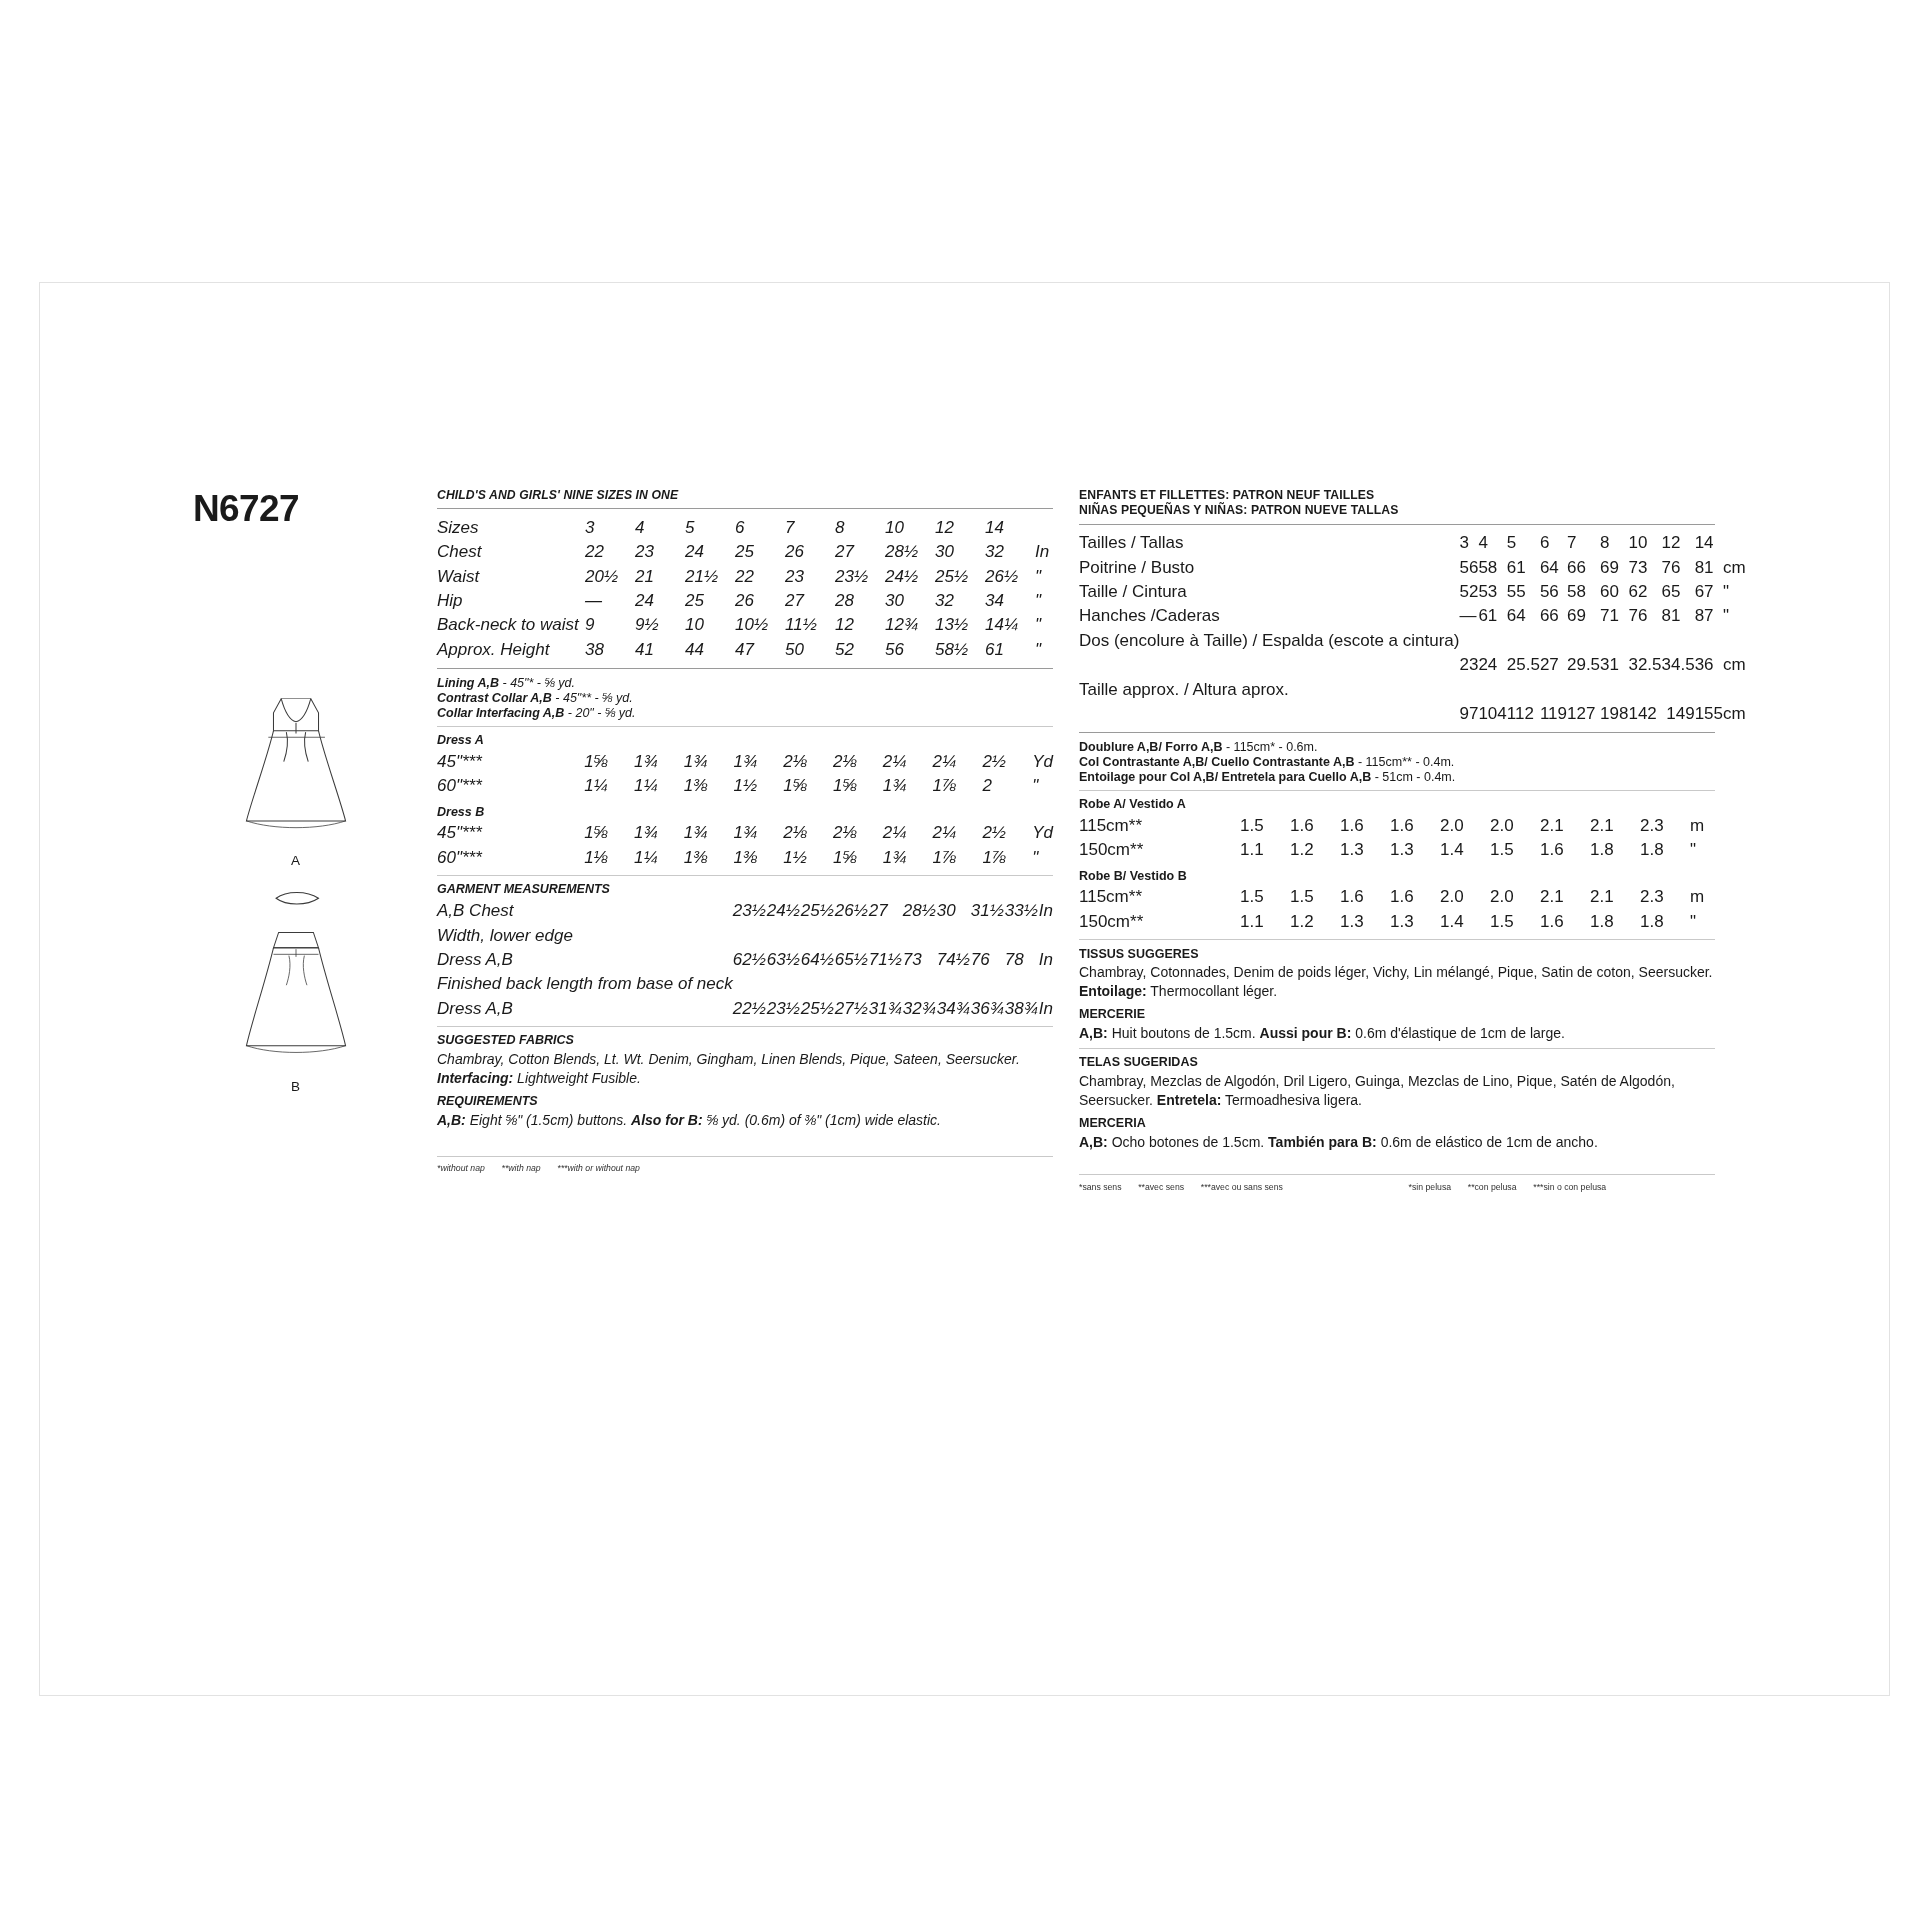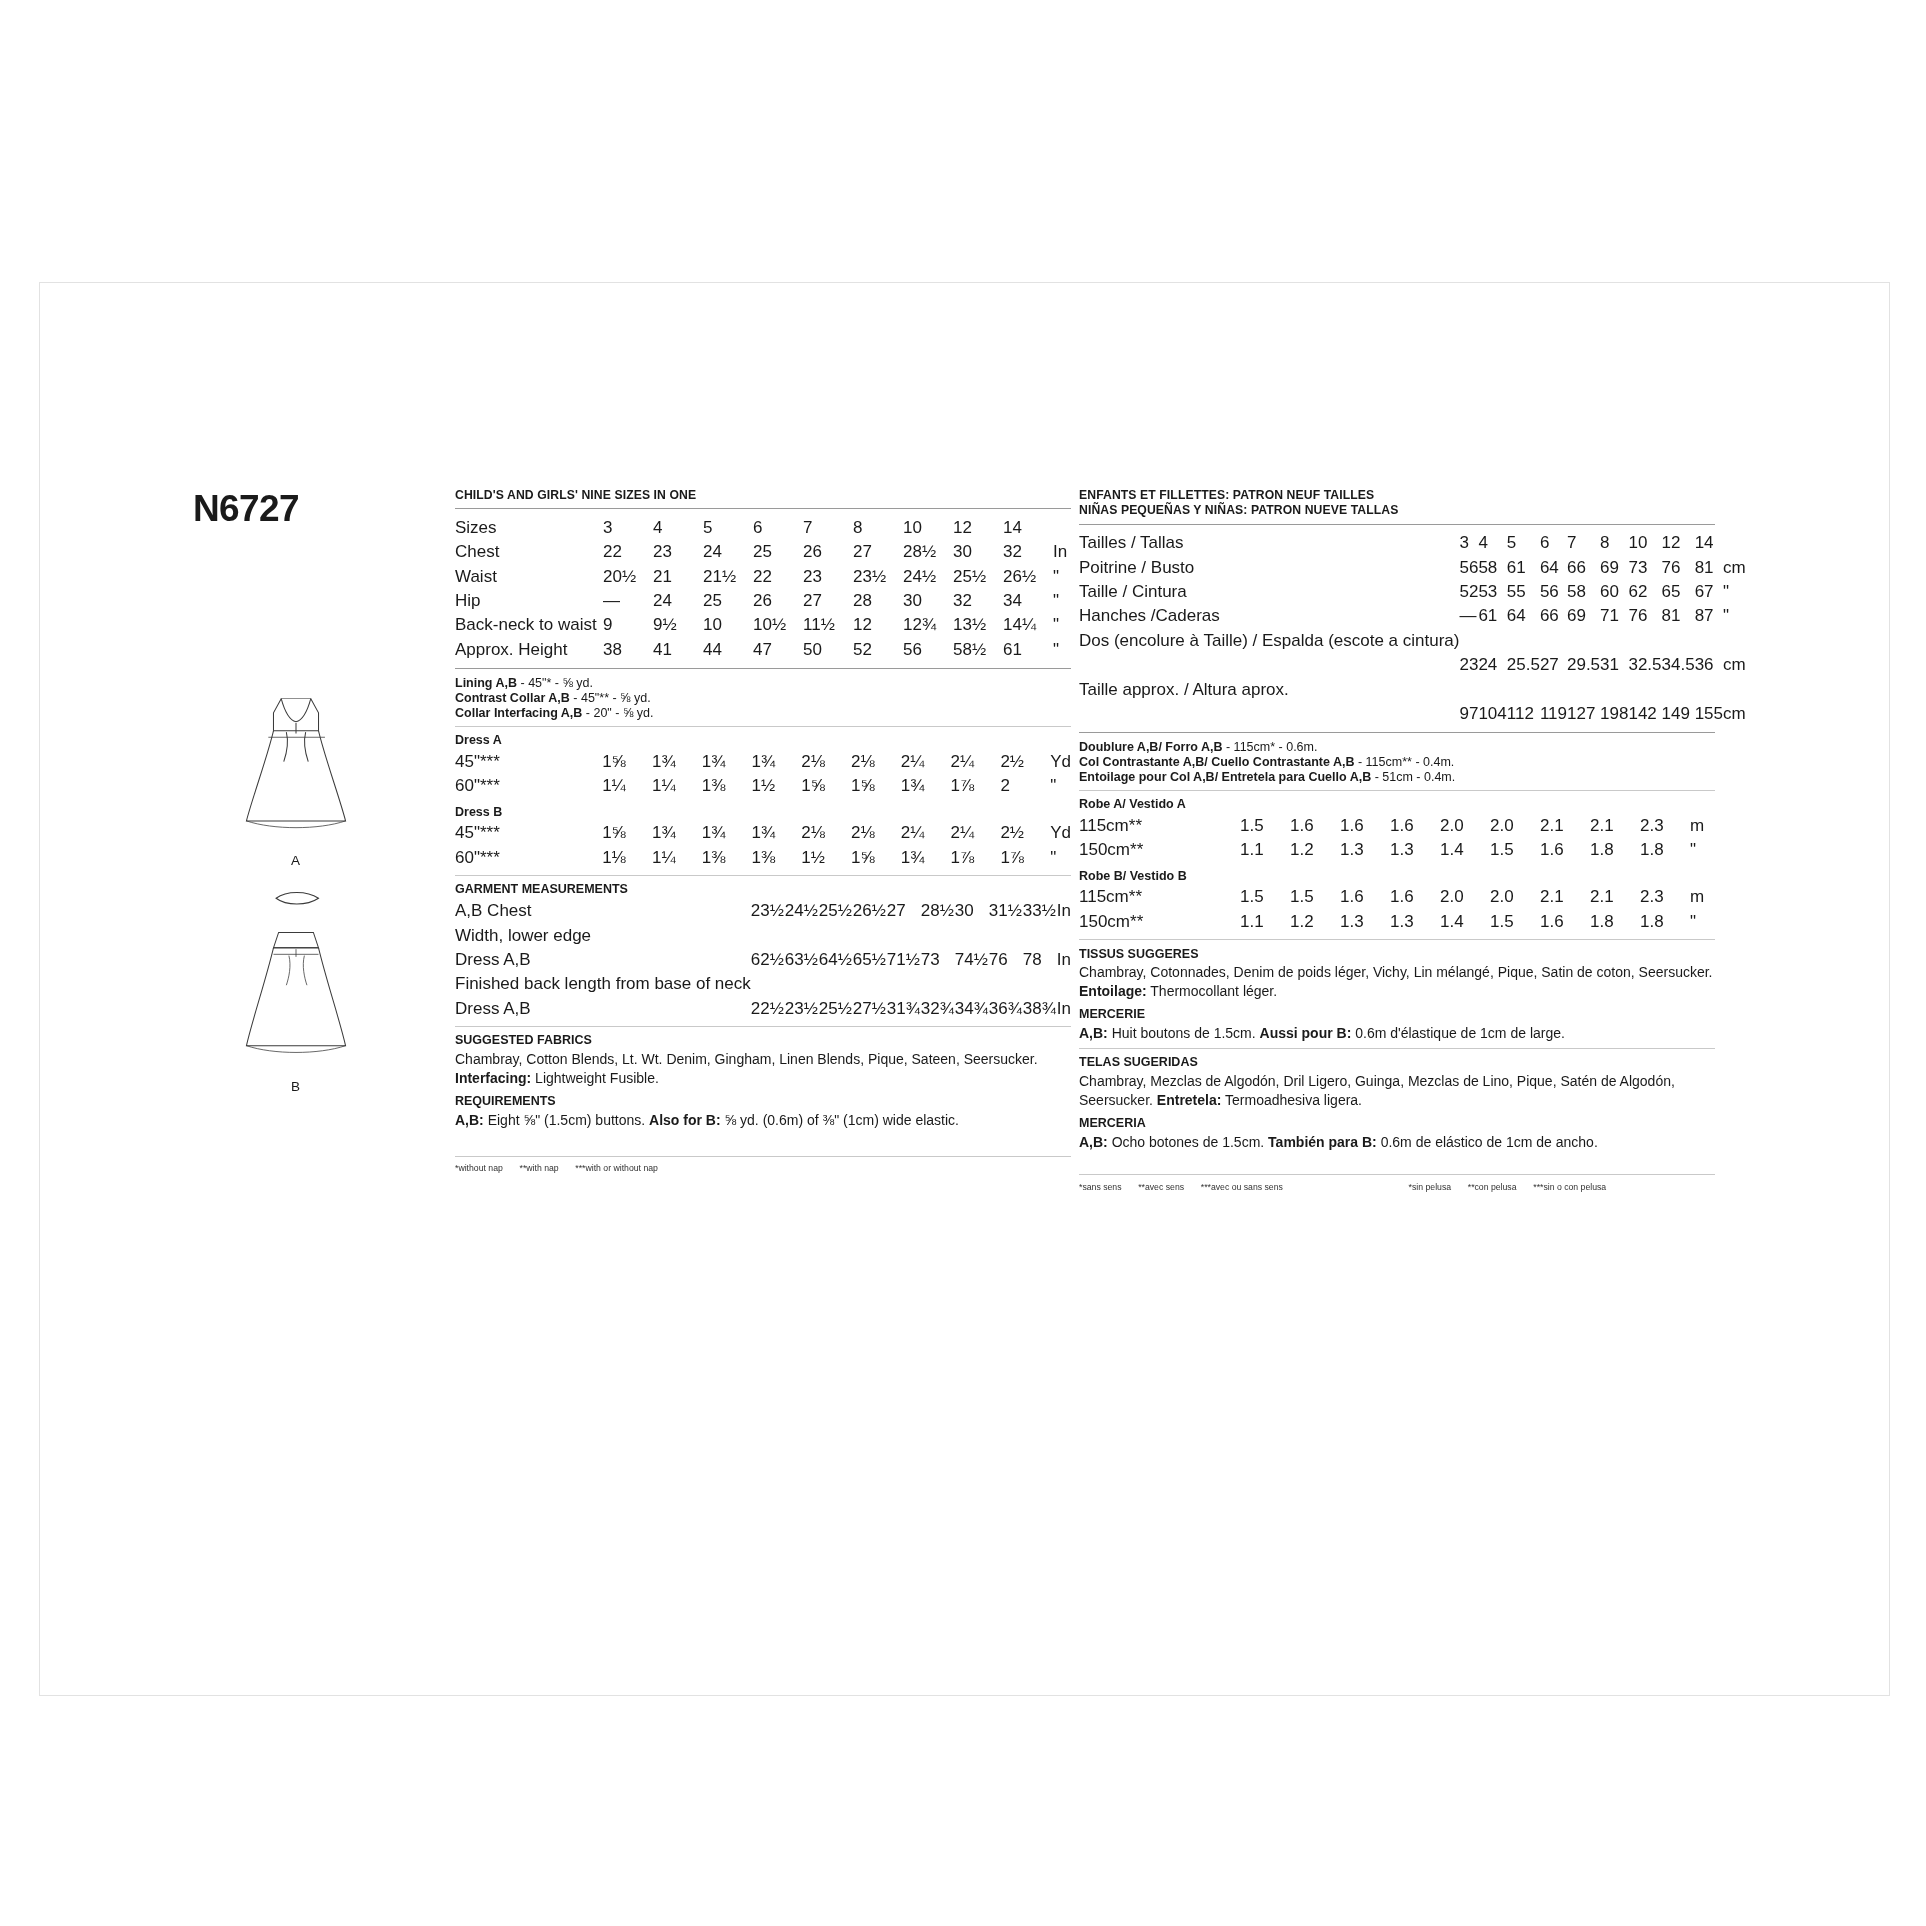--- a/index.html
+++ b/index.html
@@ -1,21 +1,21 @@
 <!DOCTYPE html>
 <html style="font-size:10.3px"><head>
 <meta charset="utf-8">
 <style>
   html,body{margin:0;padding:0;background:#ffffff;}
   body{width:1926px;height:1926px;font-family:"Liberation Sans",sans-serif;color:#1a1a1a;}
   .page{position:absolute;left:39px;top:282px;width:1849px;height:1412px;background:#ffffff;border:0.6px solid #e2e2e2;}
 
   .pattern-no{position:absolute;left:193px;top:488px;font-size:37px;font-weight:bold;letter-spacing:-0.6px;}
 
-  .col-left{position:absolute;left:455px;top:488px;width:616px;}
+  .col-left{position:absolute;left:437px;top:488px;width:616px;font-style:italic;}
   .col-right{position:absolute;left:1079px;top:488px;width:636px;}
 
   .hdr{font-size:12.2px;font-weight:bold;letter-spacing:0.1px;margin:0 0 3.9px 0;}
   .hdr2{font-size:12.2px;font-weight:bold;letter-spacing:0.1px;margin:0 0 1.3px 0;}
 
   .rule{border-top:0.6px solid #9a9a9a;margin:6.4px 0 6.4px 0;}
   .rule-thin{border-top:0.6px solid #c9c9c9;margin:5.1px 0 5.1px 0;}
 
   table.grid{border-collapse:collapse;font-size:17px;width:100%;}
   table.grid td{padding:2.2px 0;vertical-align:top;white-space:nowrap;}
@@ -438,21 +438,21 @@
         </tr>
         <tr>
           <td class="lbl" style="width: 161px;"></td>
           <td class="num" style="width: 50px;">97</td>
           <td class="num" style="width: 50px;">104</td>
           <td class="num" style="width: 50px;">112</td>
           <td class="num" style="width: 50px;">119</td>
           <td class="num" style="width: 50px;">127</td>
           <td class="num" style="width: 50px;">198</td>
           <td class="num" style="width: 50px;">142</td>
-          <td class="num" style="width: 50px;">149</td>
+          <td class="num" style="width: 50px; text-align: right;">149</td>
           <td class="num" style="width: 50px;">155</td>
           <td class="unit">cm</td>
         </tr>
       </tbody>
     </table>
 
   <div class="rule"></div>
 
   <div id="right-notions">
       <div class="req-line"><span class="b">Doublure A,B/ Forro A,B</span><span> - 115cm* - 0.6m.</span></div>

